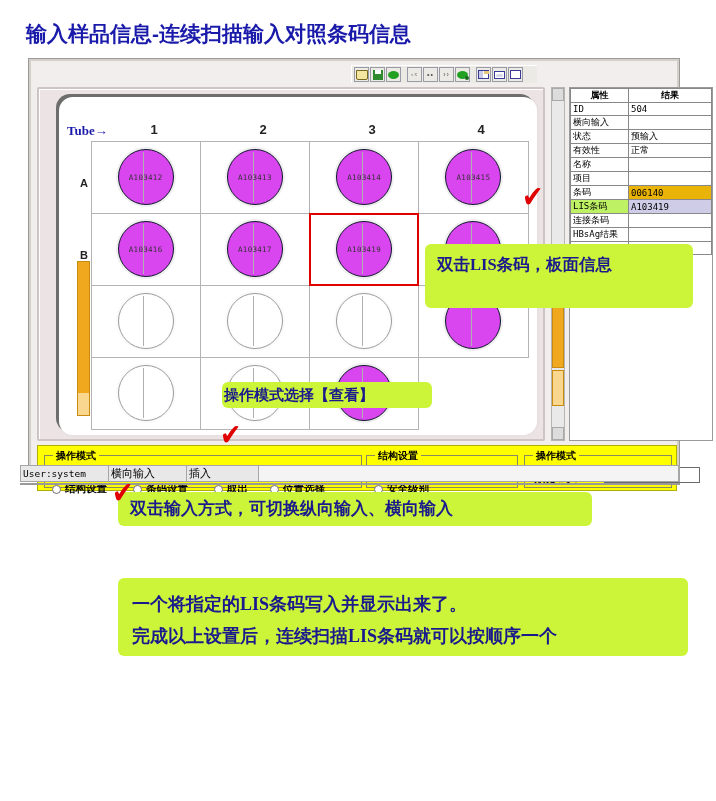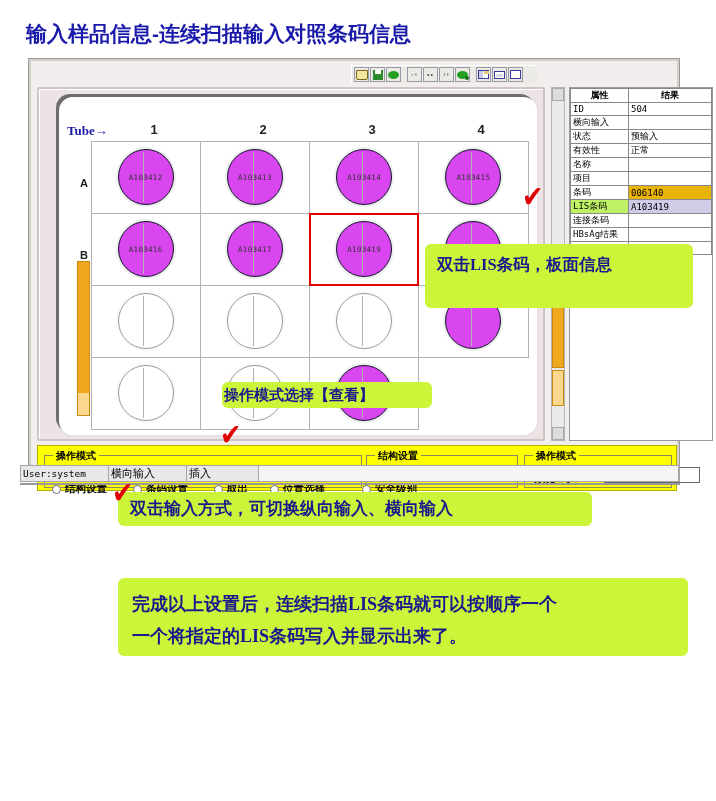--- a/index.html
+++ b/index.html
@@ -404,21 +404,21 @@
         <span class="fs-legend">结构设置</span>
       </div>
       <div class="radio-row" style="left:336px;top:22px;">
           <span class="radio on"></span>
           <span>区域</span>
         </div>
       <div class="radio-row" style="left:412px;top:22px;">
           <span class="radio"></span>
           <span>失效警告</span>
         </div>
-      <div class="radio-row" style="left:324px;top:36px;font-family:Liberation Mono, monospace;">
+      <div class="radio-row" style="left:336px;top:36px;font-family:Liberation Mono, monospace;">
           <span class="radio"></span>
           <span>安全级别</span>
         </div>
 
       <div class="fieldset" style="left:486px;top:9px;width:148px;height:33px;">
         <span class="fs-legend">操作模式</span>
       </div>
       <div class="bc-label" style="left:496px;top:24px;">条形码：</div>
       <input class="bc-input" style="left: 566px; top: 21px; width: 96px; height: 16px; padding: 0px 3px; font-size: 10px;" value="">
     </div>
@@ -433,19 +433,19 @@
   <div class="sb-cell sb-fill"></div>
 </div>
 <div class="sb-under"></div>
 
 <div class="anno anno-a">
   <div>双击LIS条码，板面信息</div>
 </div>
 <div class="anno anno-b">操作模式选择【查看】</div>
 <div class="anno anno-c">双击输入方式，可切换纵向输入、横向输入</div>
 <div class="anno anno-d">
+  <div>一个将指定的LIS条码写入并显示出来了。</div>
   <div>完成以上设置后，连续扫描LIS条码就可以按顺序一个</div>
-  <div>一个将指定的LIS条码写入并显示出来了。</div>
 </div>
 
 <div class="checkmark cm1">✔</div>
 <div class="checkmark cm2">✔</div>
 <div class="checkmark cm3">✔</div>
 
 </body></html>

